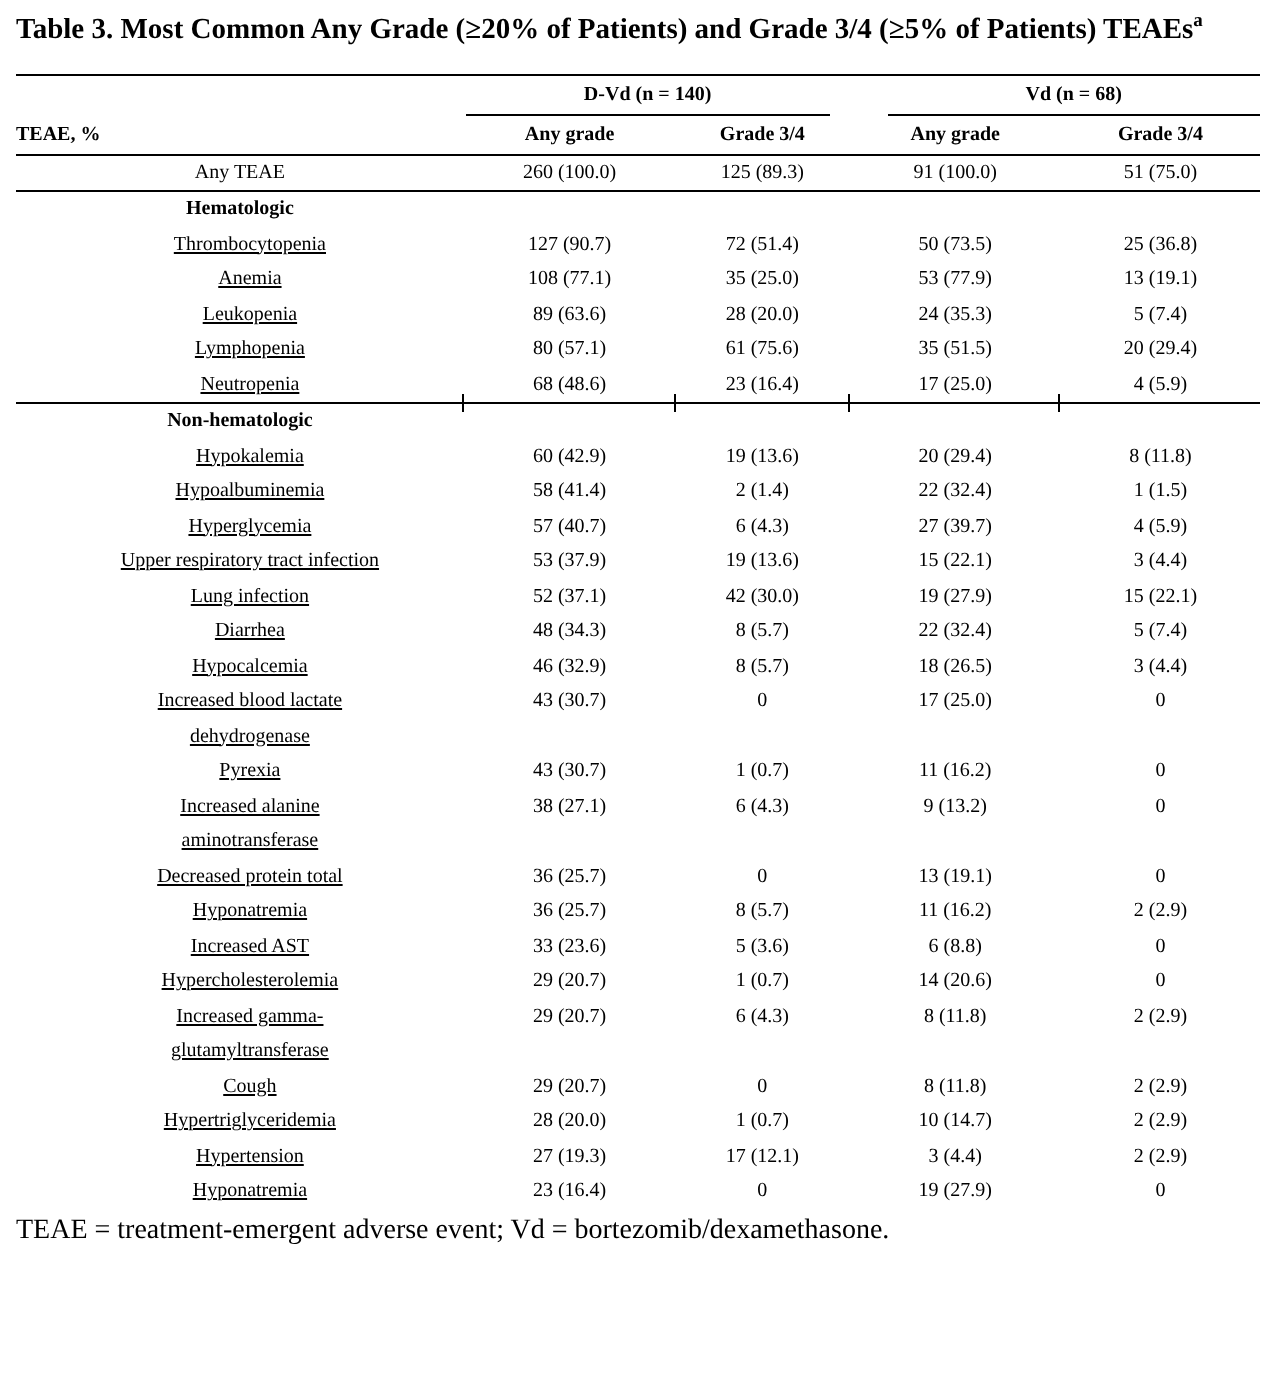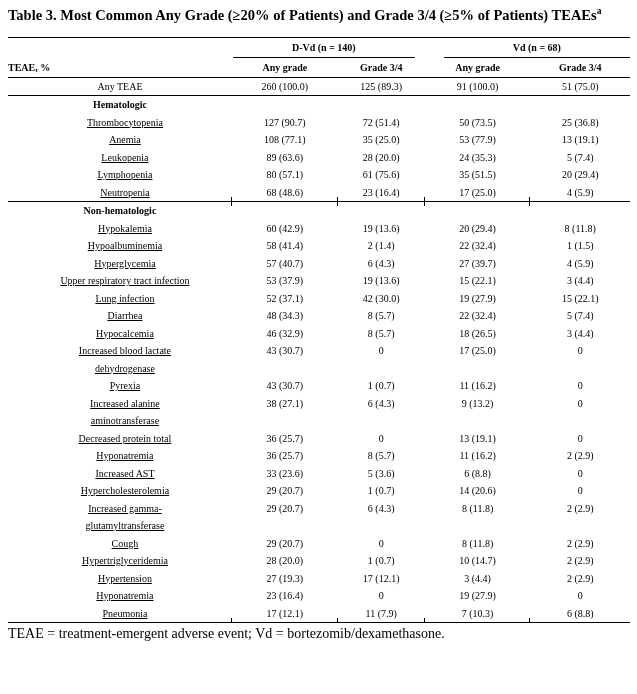--- a/index.html
+++ b/index.html
@@ -292,27 +292,20 @@
           <td class="data">3 (4.4)</td>
           <td class="data">2 (2.9)</td>
         </tr>
         <tr>
           <td class="label indent">Hyponatremia</td>
           <td class="data">23 (16.4)</td>
           <td class="data">0</td>
           <td class="data">19 (27.9)</td>
           <td class="data">0</td>
         </tr>
-        <tr class="rule-below ticks-bottom">
-          <td class="label indent">Pneumonia</td>
-          <td class="data">17 (12.1)</td>
-          <td class="data">11 (7.9)</td>
-          <td class="data">7 (10.3)</td>
-          <td class="data">6 (8.8)</td>
-        </tr>
       </tbody>
   </table>
 
   <div class="footnotes">
     <div>TEAE = treatment-emergent adverse event; Vd = bortezomib/dexamethasone.</div>
   </div>
 
 </div>
 
 </body></html>

